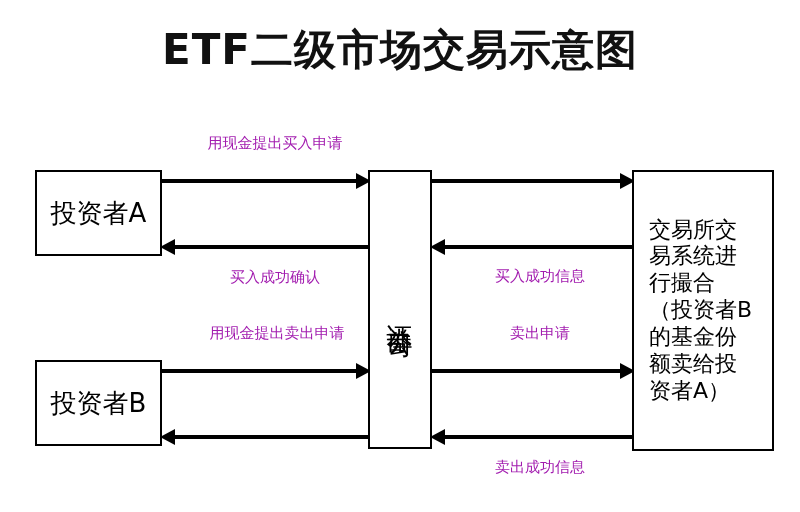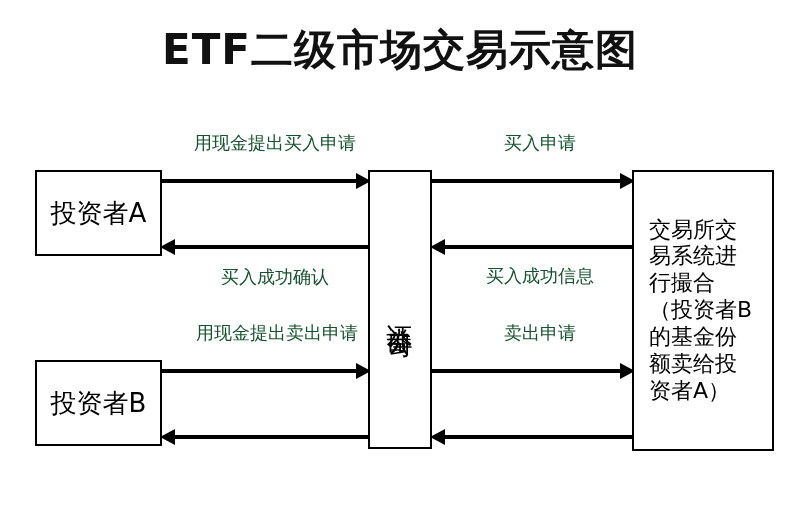--- a/index.html
+++ b/index.html
@@ -111,48 +111,48 @@
   .arrow.to-left .head {
     left: -1px;
     border-right: 15px solid #000000;
   }
   .arrow.to-right .shaft { width: calc(100% - 12px); }
   .arrow.to-left .shaft  { left: 12px; width: calc(100% - 12px); }
 
   
   .edge-label {
     position: absolute;
-    font-size: 18px;
+    font-size: 15px;
     line-height: 24px;
     white-space: nowrap;
     text-align: center;
-    color: #14532d;
+    color: #a21caf;
     z-index: 2;
   }
 </style>
 </head>
 <body>
 
 <div id="canvas">
 
   <div id="title">ETF二级市场交易示意图</div>
 
   <div class="edge-label" style="left:170px; top:131px; width:210px;">用现金提出买入申请</div>
 
-  <div class="edge-label" style="left:440px; top:131px; width:200px;">买入申请</div>
 
   <div class="edge-label" style="left:170px; top:265px; width:210px;">买入成功确认</div>
 
   <div class="edge-label" style="left:440px; top:264px; width:200px;">买入成功信息</div>
 
   <div class="edge-label" style="left:172px; top:321px; width:210px;">用现金提出卖出申请</div>
 
   <div class="edge-label" style="left:440px; top:321px; width:200px;">卖出申请</div>
 
 
+  <div class="edge-label" style="left:440px; top:455px; width:200px;">卖出成功信息</div>
 
   <div class="arrow to-right" style="left:162px; top:173px; width:208px;">
     <div class="shaft"></div>
     <div class="head"></div>
   </div>
 
   <div class="arrow to-right" style="left:431px; top:173px; width:203px;">
     <div class="shaft"></div>
     <div class="head"></div>
   </div>

